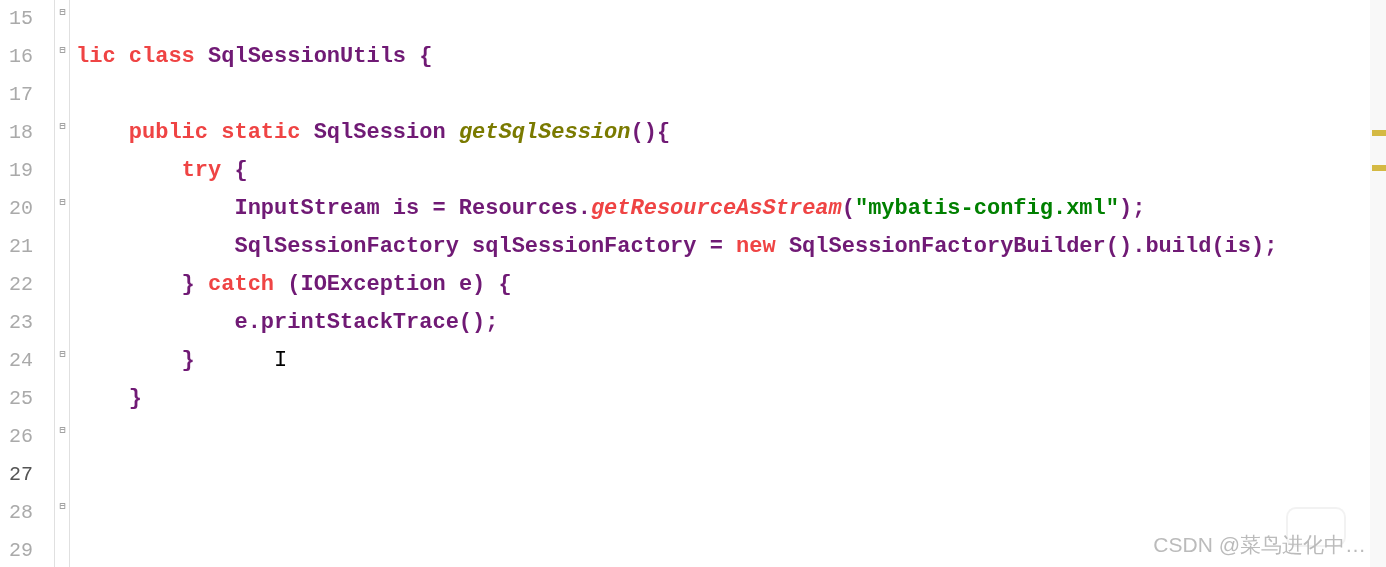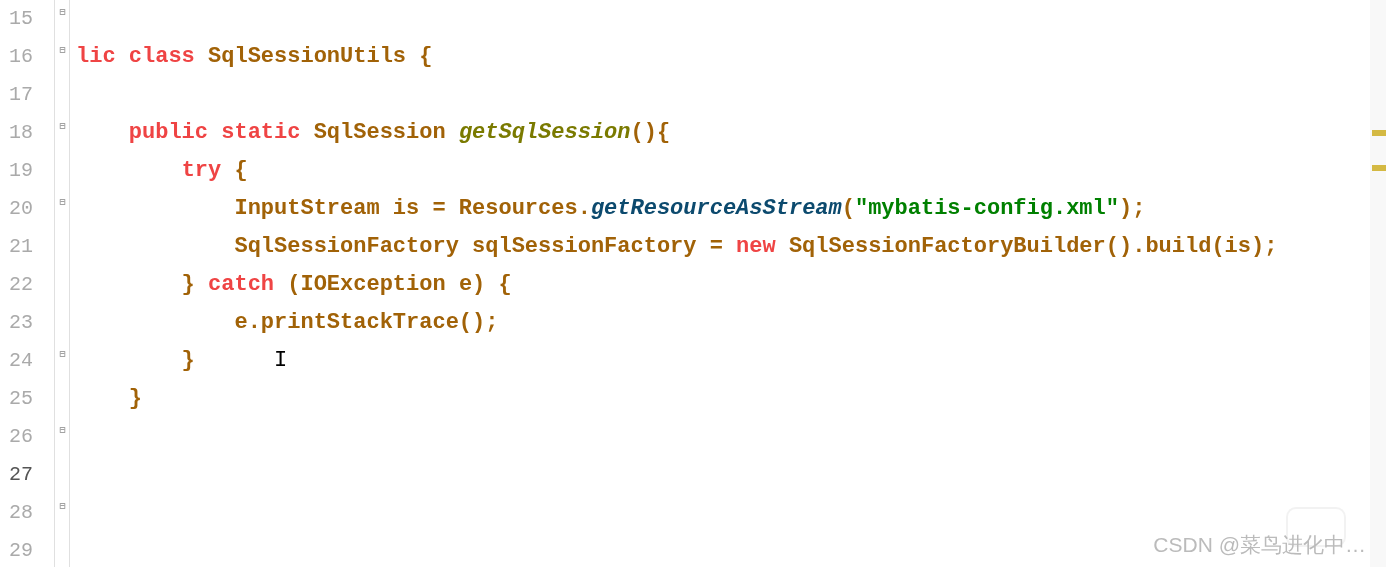--- a/index.html
+++ b/index.html
@@ -57,23 +57,23 @@
     .code-line {
       height: 38px;
       line-height: 38px;
       white-space: pre;
       font-weight: 600;
     }
     .code-line.highlighted {
       background: #fffde0;
     }
     .kw { color: #ef4444; font-weight: bold; }
-    .plain { color: #a16207; }
+    .plain { color: #701a75; }
     .method-decl { color: #7a7a00; font-style: italic; }
-    .method-call-italic { color: #0c4a6e; font-style: italic; }
+    .method-call-italic { color: #ef4444; font-style: italic; }
     .string { color: #008000; font-weight: bold; }
     .underline { text-decoration: underline; text-decoration-color: #000000; }
     .param-hint { color: #999999; font-style: italic; font-weight: normal; }
     .cursor {
       display: inline-block;
       width: 1px;
       height: 28px;
       background: #000000;
       vertical-align: middle;
       position: relative;

